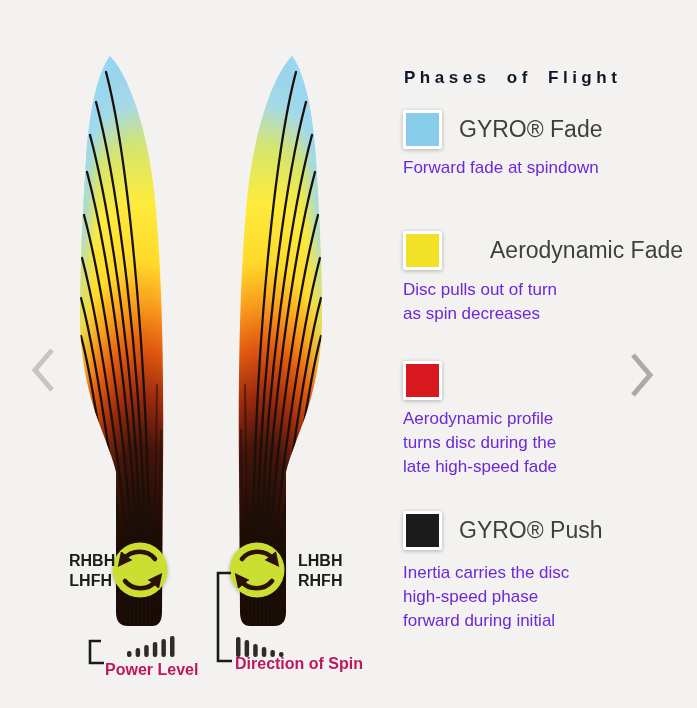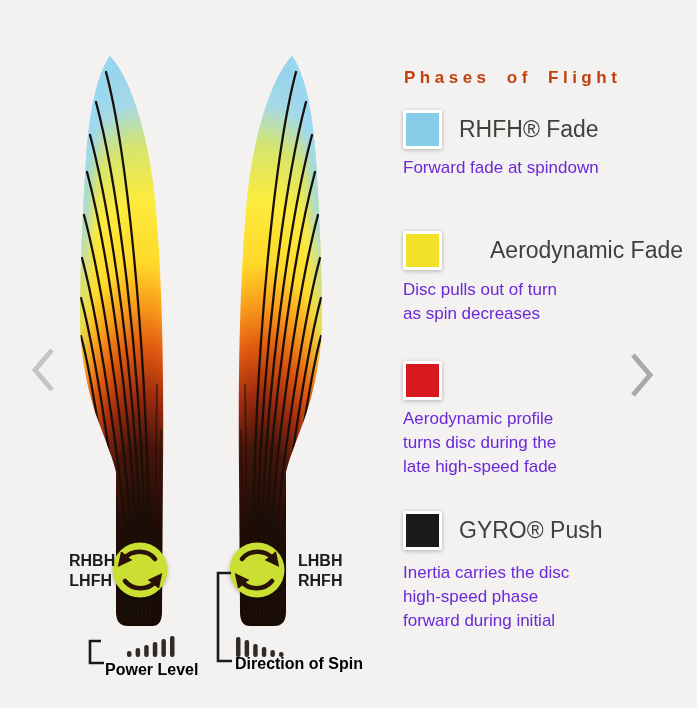--- a/index.html
+++ b/index.html
@@ -1,34 +1,34 @@
 <!DOCTYPE html>
 <html><head>
 <meta charset="utf-8">
 <style>
   html,body{margin:0;padding:0;}
   body{font-family:"Liberation Sans", sans-serif; background:#e9e8e6;}
   #stage{position:relative;width:697px;height:708px;background:#F3F2F0;overflow:hidden;}
 
   
   .pf-title{position:absolute;left:404px;top:68px;font-size:17px;font-weight:bold;
-    letter-spacing:4.5px;word-spacing:7px;color:#c2410c;white-space:nowrap;}
+    letter-spacing:4.5px;word-spacing:7px;color:#0f172a;white-space:nowrap;}
   .legend-item{position:absolute;left:403px;display:flex;align-items:center;gap:17px;}
   .swatch{width:33px;height:33px;border:3px solid #ffffff;border-radius:2px;
     box-shadow:0 1px 4px rgba(0,0,0,0.28);}
   .legend-label{font-size:23px;font-weight:500;color:#3F3F3D;white-space:nowrap;}
   .legend-desc{position:absolute;left:403px;font-size:17px;color:#6d28d9;line-height:24px;}
   .legend-desc div{white-space:nowrap;}
 
   
   .hand-label{position:absolute;font-size:16px;font-weight:bold;color:#1D1D1B;line-height:20px;margin-left:6px;}
   .hand-label.left{left:63px;top:551px;width:43px;text-align:right;}
   .hand-label.right{left:292px;top:551px;text-align:left;}
 
-  .footer-label{position:absolute;font-size:16px;font-weight:600;color:#000000;white-space:nowrap;}
+  .footer-label{position:absolute;font-size:16px;font-weight:600;color:#be185d;white-space:nowrap;}
   #power-label{left:105px;top:661px;}
   #spindir-label{left:235px;top:655px;}
 
   .absS{position:absolute;}
   .spin-icon{filter:drop-shadow(0 1px 2px rgba(0,0,0,0.25));}
 </style>
 </head>
 <body>
 
 <div id="stage">
@@ -158,21 +158,21 @@
     <path d="M17,3 L4,3 L4,91 L18,91" fill="none" stroke="#1A1A18" stroke-width="2.6"></path>
   </svg>
 
   <div class="footer-label" id="power-label">Power Level</div>
   <div class="footer-label" id="spindir-label">Direction of Spin</div>
 
   <div class="pf-title">Phases of Flight</div>
 
   <div class="legend-item" style="top:110px;">
     <div class="swatch" style="background: rgb(135, 205, 233);"></div>
-    <div class="legend-label">RHFH® Fade</div>
+    <div class="legend-label">GYRO® Fade</div>
   </div>
   <div class="legend-desc" style="top:156px;">
     <div>Forward fade at spindown</div>
   </div>
 
   <div class="legend-item" style="top:231px;gap:48px;">
     <div class="swatch" style="background: rgb(242, 226, 39);"></div>
     <div class="legend-label">Aerodynamic Fade</div>
   </div>
   <div class="legend-desc" style="top:278px;">

